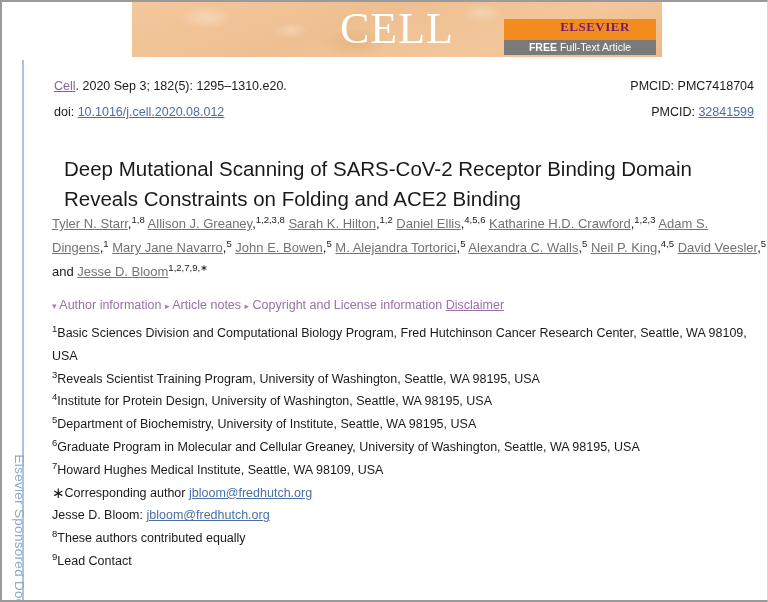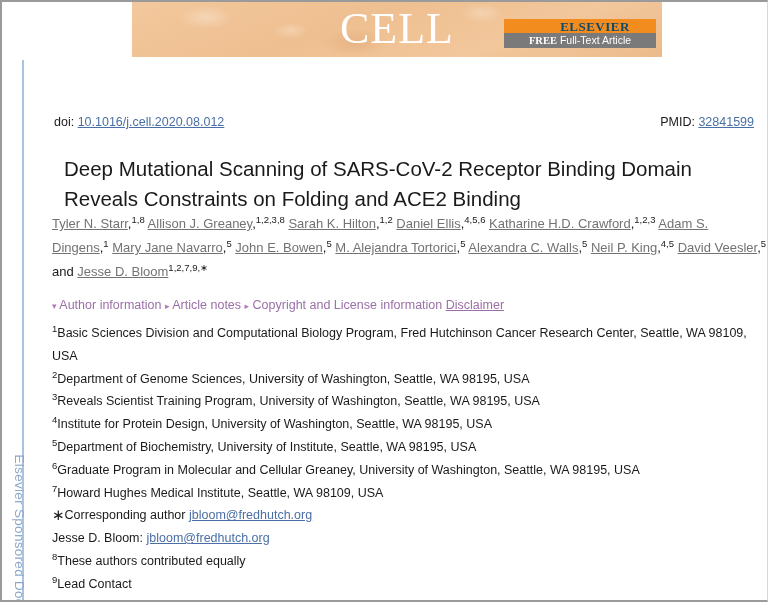--- a/index.html
+++ b/index.html
@@ -95,55 +95,55 @@
   }
 
   .elsevier-badge {
     position: absolute;
     left: 372px;
     top: 17px;
     width: 152px;
     height: 30px;
   }
   .badge-top {
-    height: 14px;
+    height: 21px;
     background: #f28c1e;
     text-align: center;
     font-family: "Liberation Serif", serif;
     font-size: 13px;
     line-height: 15px;
     font-weight: bold;
-    color: #0c4a6e;
+    color: #701a75;
     letter-spacing: 0.5px;
     padding-left: 30px;
   }
   .badge-bottom {
     height: 15px;
     background: #7a7a7a;
     text-align: center;
     font-size: 10.5px;
     line-height: 15px;
     color: #ffffff;
     white-space: nowrap;
   }
-  .badge-bottom b { font-weight: bold; font-family: Liberation Serif, serif; }
+  .badge-bottom b { font-weight: bold; }
 
   
   .cite-row {
     position: absolute;
     left: 52px;
     top: 72px;
     width: 700px;
     font-size: 12.5px;
     line-height: 24px;
     color: #1a1a1a;
   }
   .cite-row .left  { float: left; }
   .cite-row .right { float: right; }
-  .cite-row2 { top: 108px; text-align: center; }
+  .cite-row2 { top: 98px; text-align: center; }
 
   a.lnk {
     color: #4a6fa5;
     text-decoration: underline;
   }
   a.lnk-visited {
     color: #8b5f9e;
     text-decoration: underline;
   }
 
@@ -225,47 +225,54 @@
     </div>
     <div class="elsevier-badge">
       <div class="badge-top">ELSEVIER</div>
       <div class="badge-bottom">
         <b>FREE</b>
         <span>Full-Text Article</span>
       </div>
     </div>
   </div>
 
+  <div class="cite-row">
+    <div class="left">
+      <a class="lnk-visited" href="#">Cell</a><span>. 2020 Sep 3; 182(5): 1295–1310.e20.</span>
+    </div>
+    <div class="right">
+      <span>PMCID: PMC7418704</span>
+    </div>
+  </div>
 
   <div class="cite-row cite-row2">
     <div class="left">
       <span>doi: </span><a class="lnk" href="#">10.1016/j.cell.2020.08.012</a>
     </div>
     <div class="right">
-      <span>PMID: </span><a class="lnk" href="#">32841599</a>
+      <span>PMCID: </span><a class="lnk" href="#">32841599</a>
     </div>
   </div>
 
   <h1 class="art-title">Deep Mutational Scanning of SARS-CoV-2 Receptor Binding Domain Reveals Constraints on Folding and ACE2 Binding</h1>
 
   <div class="authors" id="authors-holder"><a href="#">Tyler N. Starr</a><span>,</span><sup>1,8</sup> <a href="#">Allison J. Greaney</a><span>,</span><sup>1,2,3,8</sup> <a href="#">Sarah K. Hilton</a><span>,</span><sup>1,2</sup> <a href="#">Daniel Ellis</a><span>,</span><sup>4,5,6</sup> <a href="#">Katharine H.D. Crawford</a><span>,</span><sup>1,2,3</sup> <a href="#">Adam S. Dingens</a><span>,</span><sup>1</sup> <a href="#">Mary Jane Navarro</a><span>,</span><sup>5</sup> <a href="#">John E. Bowen</a><span>,</span><sup>5</sup> <a href="#">M. Alejandra Tortorici</a><span>,</span><sup>5</sup> <a href="#">Alexandra C. Walls</a><span>,</span><sup>5</sup> <a href="#">Neil P. King</a><span>,</span><sup>4,5</sup> <a href="#">David Veesler</a><span>,</span><sup>5</sup> <span>and </span><a href="#">Jesse D. Bloom</a><sup>1,2,7,9,∗</sup></div>
 
   <div class="toggles">
     <span class="tri">▾</span>
     <a href="#">Author information</a>
     <span class="tri">▸</span>
     <a href="#">Article notes</a>
     <span class="tri">▸</span>
     <a href="#">Copyright and License information</a>
     <a class="disc" href="#">Disclaimer</a>
   </div>
 
   <div class="aff-block" id="aff-holder">
       <p class="aff"><sup>1</sup><span>Basic Sciences Division and Computational Biology Program, Fred Hutchinson Cancer Research Center, Seattle, WA 98109, USA</span></p>
-      <p class="aff"><sup>2</sup><span>Department of Genome Sciences, University of Washington, Seattle, WA 98195, USA</span></p>
       <p class="aff"><sup>3</sup><span>Reveals Scientist Training Program, University of Washington, Seattle, WA 98195, USA</span></p>
       <p class="aff"><sup>4</sup><span>Institute for Protein Design, University of Washington, Seattle, WA 98195, USA</span></p>
       <p class="aff"><sup>5</sup><span>Department of Biochemistry, University of Institute, Seattle, WA 98195, USA</span></p>
       <p class="aff"><sup>6</sup><span>Graduate Program in Molecular and Cellular Greaney, University of Washington, Seattle, WA 98195, USA</span></p>
       <p class="aff"><sup>7</sup><span>Howard Hughes Medical Institute, Seattle, WA 98109, USA</span></p>
       <p class="aff note"><span class="star">∗</span><span>Corresponding author </span><a href="#">jbloom@fredhutch.org</a></p>
       <p class="aff note"><span>Jesse D. Bloom: </span><a href="#">jbloom@fredhutch.org</a></p>
       <p class="aff note"><sup>8</sup><span>These authors contributed equally</span></p>
       <p class="aff note"><sup>9</sup><span>Lead Contact</span></p>
     </div>

